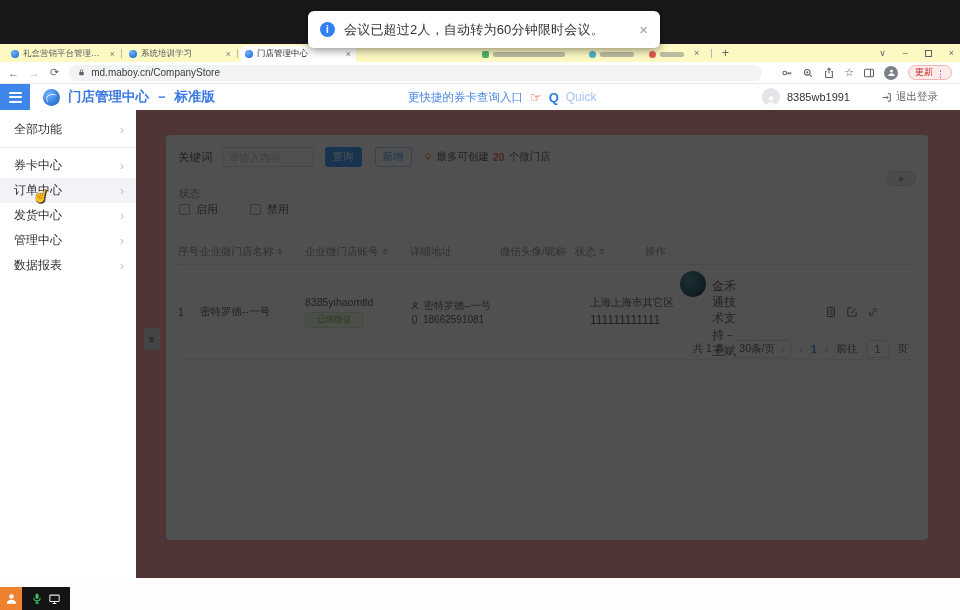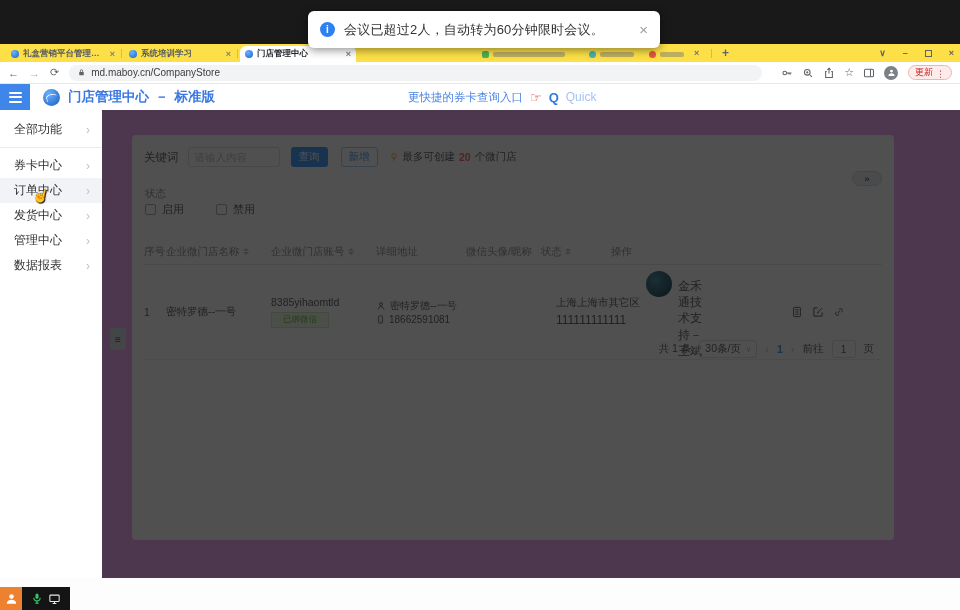--- a/index.html
+++ b/index.html
@@ -12,21 +12,21 @@
   
   .banner { position:absolute; left:308px; top:11px; width:352px; height:37px; background:#fff;
             border-radius:6px; box-shadow:0 2px 10px rgba(0,0,0,.45); display:flex; align-items:center;
             padding:0 12px; z-index:60; }
   .info-icon { width:15px; height:15px; border-radius:50%; background:#2f80f0; color:#fff;
                font-size:10px; font-weight:bold; display:flex; align-items:center; justify-content:center; flex:0 0 auto; }
   .banner-text { font-size:13px; color:#333; margin-left:9px; letter-spacing:.2px; white-space:nowrap; }
   .banner-close { margin-left:auto; font-size:15px; color:#9aa0a8; cursor:pointer; line-height:1; }
 
   
-  .tabbar { position:absolute; left:0; top:44px; width:960px; height:18px; background:#fde047;font-weight:bold; }
+  .tabbar { position:absolute; left:0; top:44px; width:960px; height:18px; background:#fef9c3; }
   .tab { position:absolute; top:2px; height:16px; display:flex; align-items:center; padding:0 5px; gap:4px; }
   .tab .favicon { width:8px; height:8px; border-radius:50%; background:radial-gradient(circle at 35% 30%, #6db1ff, #1863c6); flex:0 0 auto; }
   .tab-label { font-size:8.5px; color:#565b61; white-space:nowrap; overflow:hidden; text-overflow:ellipsis; flex:1; }
   .tab-close { font-size:9px; color:#7a7f85; line-height:1; flex:0 0 auto; }
   .tab.active { background:#fff; border-radius:6px 6px 0 0; height:16px; }
   .tab.active .tab-label { color:#1f2328; }
   .tab-sep { position:absolute; top:5px; width:1px; height:9px; background:#b4b8bd; }
   .ghost-tab { position:absolute; top:4px; height:12px; display:flex; align-items:center; gap:4px; opacity:.85; }
   .blur-bar { height:5px; background:#70747a; opacity:.55; border-radius:2px; }
   .fav-green { width:7px; height:7px; border-radius:2px; background:#34a853; }
@@ -71,30 +71,30 @@
   .q-letter { font-size:13px; font-weight:bold; color:#2f7bdf; }
   .quick-word { font-size:12px; color:#a3c3f3; }
   .user-zone { position:absolute; right:22px; display:flex; align-items:center; gap:7px; }
   .hdr-avatar { width:18px; height:18px; border-radius:50%; background:#e4e5e8; display:flex; align-items:flex-end; justify-content:center; overflow:hidden; }
   .username { font-size:11px; color:#303133; }
   .logout { display:flex; align-items:center; gap:4px; margin-left:24px; }
   .logout span { font-size:10.5px; color:#606266; }
 
   
   .page { position:absolute; left:0; top:110px; width:960px; height:468px; display:flex; }
-  .drawer { position:relative; width:102px; background:#fff; padding-top:7px; z-index:5; flex:0 0 auto; }
+  .drawer { position:relative; width:136px; background:#fff; padding-top:7px; z-index:5; flex:0 0 auto; }
   .d-item { height:25px; display:flex; align-items:center; justify-content:space-between; padding:0 12px 0 14px; cursor:pointer; }
   .d-item .d-label { font-size:12px; color:#303133; }
   .d-item .chev { font-size:12px; color:#bfc3c9; }
   .d-item.hovered { background:#f1f3f6; }
   .d-divider { height:1px; background:#ececec; margin:5px 0; }
   .cursor-hand { position:absolute; left:33px; top:78px; font-size:13px; color:#fdfdfd;
                  text-shadow:0 0 1px #222, 1px 1px 1px #222; transform:rotate(14deg); z-index:9; }
 
-  .content { position:relative; flex:1; background:#f0abfc; overflow:hidden; }
+  .content { position:relative; flex:1; background:#fca5a5; overflow:hidden; }
   .overlay { position:absolute; inset:0; background:rgba(5,5,5,.70); z-index:10; }
 
   .card { position:absolute; left:30px; top:25px; width:762px; height:405px; background:#fff; border-radius:4px; }
 
   .search-row { position:absolute; left:12px; top:12px; display:flex; align-items:center; }
   .kw-label { font-size:11.5px; color:#606266; }
   .kw-input { width:92px; height:20px; border:1px solid #dcdfe6; border-radius:3px; margin-left:9px;
               font-size:10.5px; padding:0 6px; color:#303133; font-family:"Liberation Sans",sans-serif; }
   .kw-input::placeholder { color:#c0c4cc; }
   .btn-primary { width:37px; height:20px; margin-left:11px; background:#409eff; color:#fff; border:none;
@@ -271,20 +271,36 @@
       <span>门店管理中心</span>
       <span>－</span>
       <span>标准版</span>
     </div>
     <div class="quick-zone">
       <span class="quick-link">更快捷的券卡查询入口</span>
       <span class="finger">☞</span>
       <span class="q-letter">Q</span>
       <span class="quick-word">Quick</span>
     </div>
+    <div class="user-zone">
+      <span class="hdr-avatar">
+        <svg width="12" height="12" viewBox="0 0 16 16" fill="#fff">
+          <circle cx="8" cy="6" r="3"></circle>
+            <path d="M2 16c0-3.4 2.7-5 6-5s6 1.6 6 5z"></path>
+        </svg>
+      </span>
+      <span class="username">8385wb1991</span>
+      <span class="logout">
+        <svg width="11" height="11" viewBox="0 0 16 16" fill="none" stroke="#606266" stroke-width="1.4">
+          <path d="M10 2.5h3.5v11H10"></path>
+            <path d="M2.5 8h7.5M7.8 5.5L10.3 8l-2.5 2.5"></path>
+        </svg>
+        <span>退出登录</span>
+      </span>
+    </div>
   </div>
 
   <div class="page">
 
     <aside class="drawer">
       <div class="d-item">
         <span class="d-label">全部功能</span>
         <span class="chev">›</span>
       </div>
       <div class="d-divider"></div>

